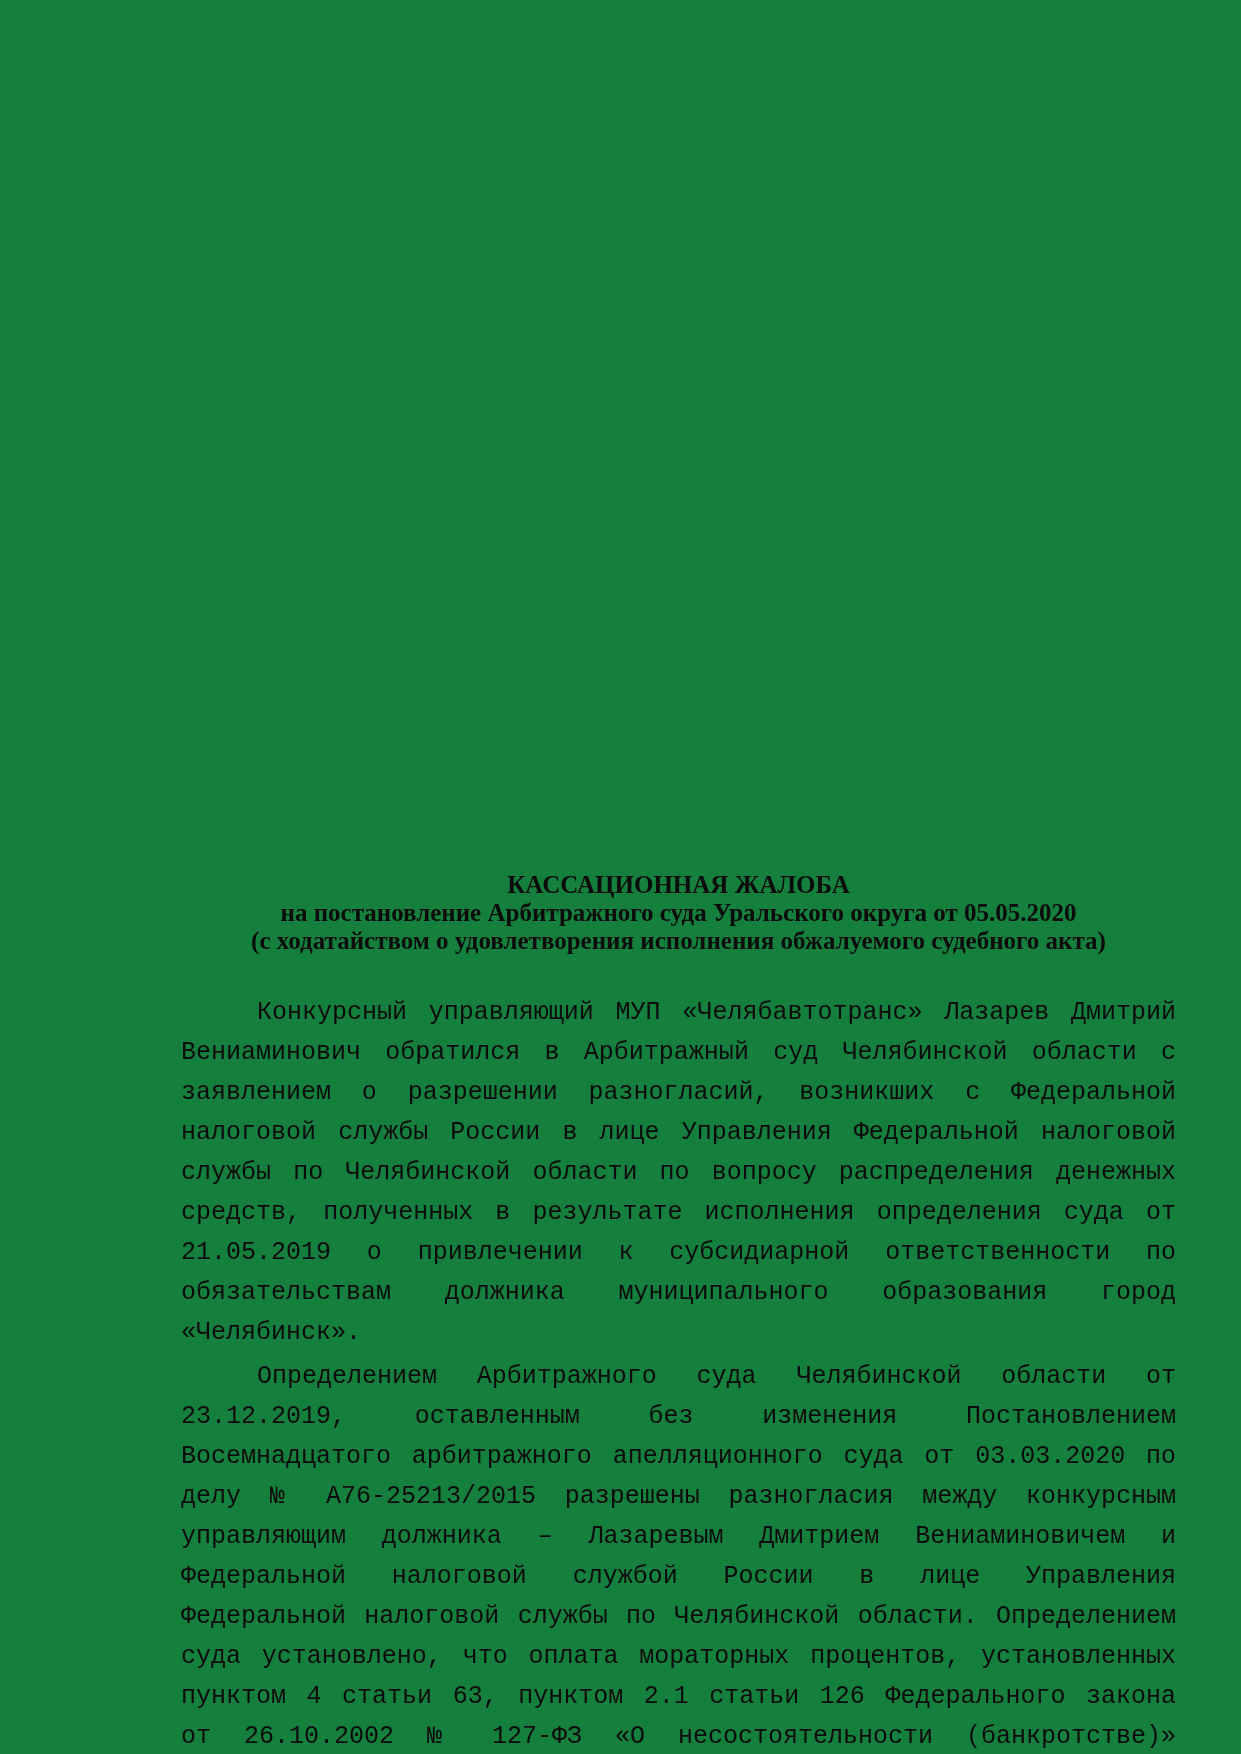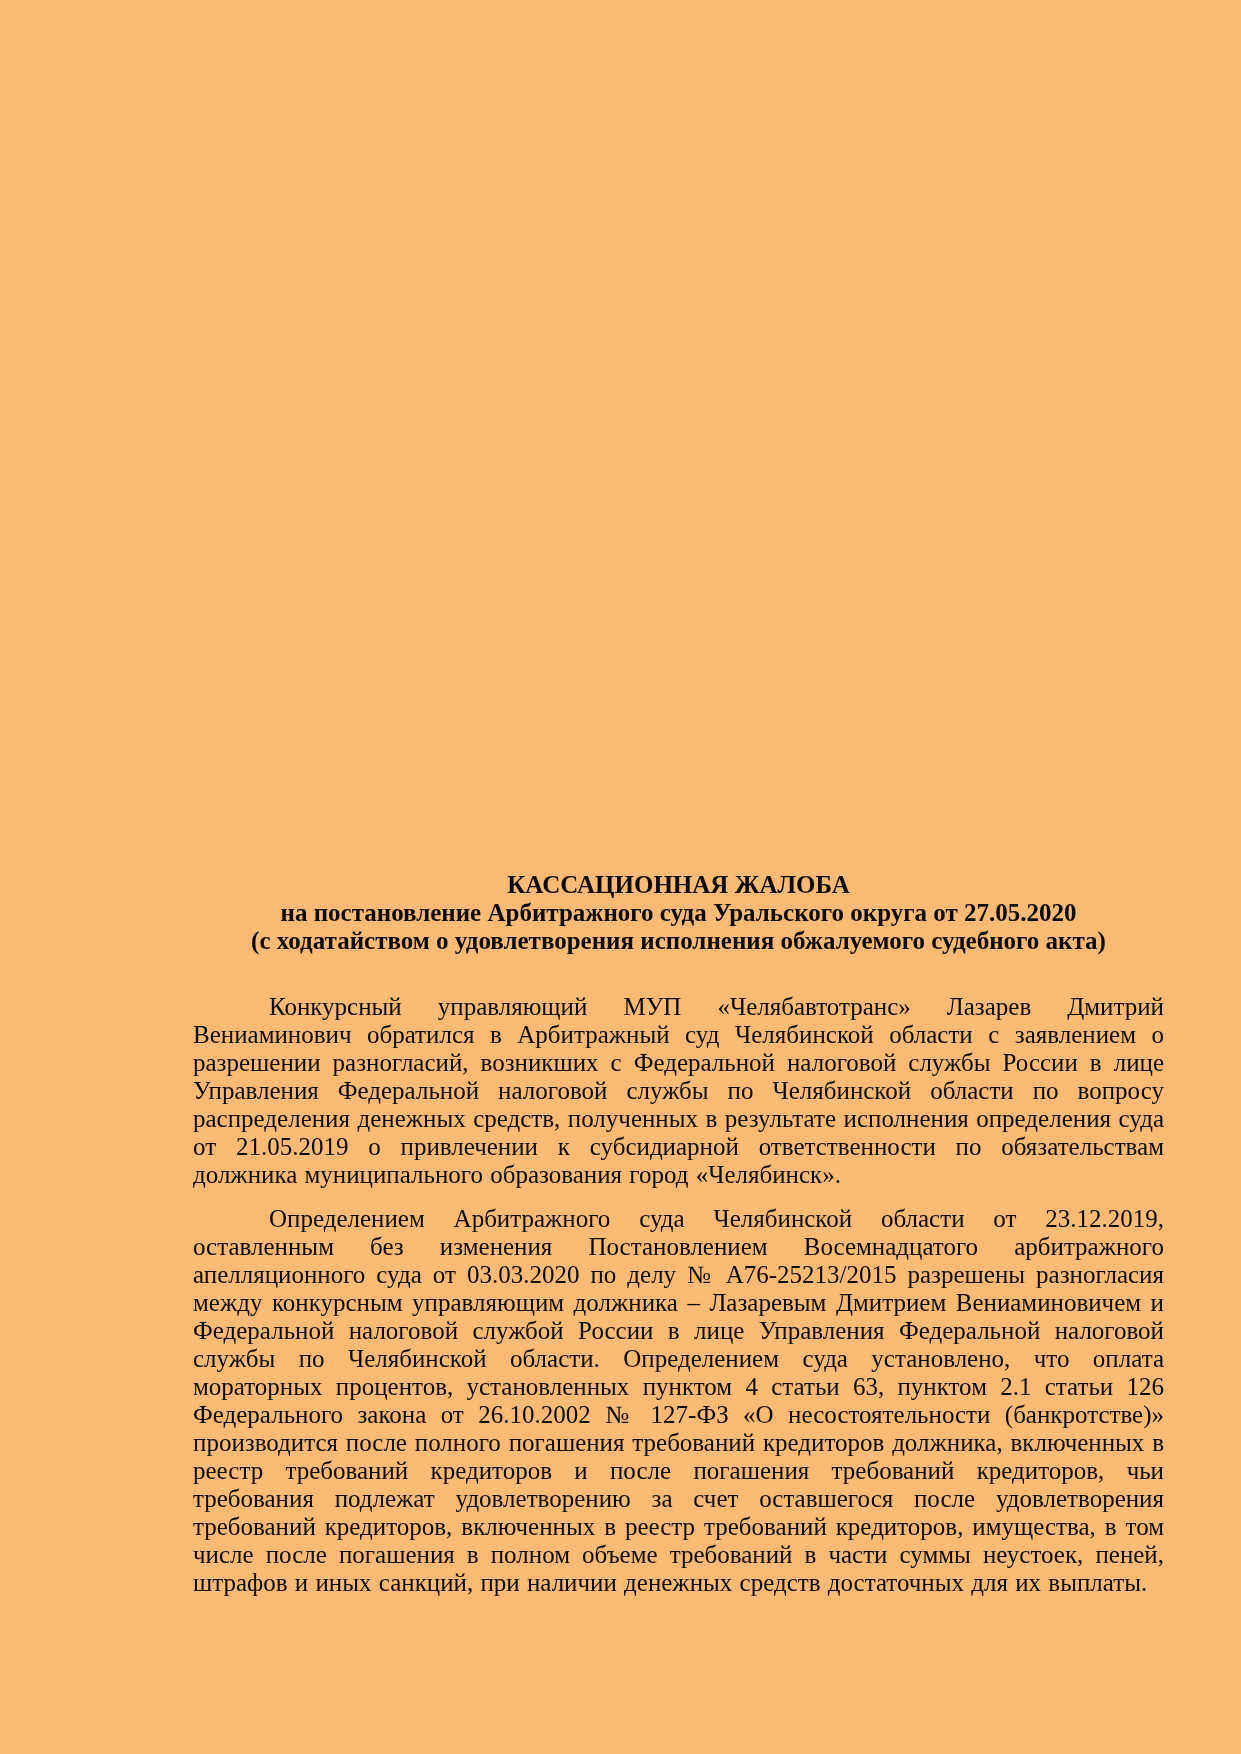--- a/index.html
+++ b/index.html
@@ -4,57 +4,58 @@
 <style>
   html, body {
     margin: 0;
     padding: 0;
     background: #ffffff;
   }
   .page {
     position: relative;
     width: 1241px;
     height: 1754px;
-    background: #fdba74;
+    background: #15803d;
     overflow: hidden;
     font-family: "Liberation Serif", "DejaVu Serif", serif;
     color: #0b0b0b;
   }
   .content {
     position: absolute;
     left: 177px;
     top: 871px;
     width: 1003px;
   }
   .doc-title {
     font-size: 25px;
     line-height: 28px;
     font-weight: bold;
     text-align: center;
   }
   .doc-body {
     margin-top: 38px;
   }
   .doc-body p {
-    margin: 16px;
+    margin: 4px;
     font-size: 25px;
-    line-height: 28px;
+    line-height: 40px;
     text-align: justify;
     text-indent: 76px;
     word-spacing: 1px;
+    font-family: Liberation Mono, monospace;
   }
 </style>
 </head>
 <body>
 
 <div class="page">
   <div class="content">
     <div class="doc-title">
       <div>КАССАЦИОННАЯ ЖАЛОБА</div>
-      <div>на постановление Арбитражного суда Уральского округа от 27.05.2020</div>
+      <div>на постановление Арбитражного суда Уральского округа от 05.05.2020</div>
       <div>(с ходатайством о удовлетворения исполнения обжалуемого судебного акта)</div>
     </div>
     <div class="doc-body">
       <p>Конкурсный управляющий МУП «Челябавтотранс» Лазарев Дмитрий Вениаминович обратился в Арбитражный суд Челябинской области с заявлением о разрешении разногласий, возникших с Федеральной налоговой службы России в лице Управления Федеральной налоговой службы по Челябинской области по вопросу распределения денежных средств, полученных в результате исполнения определения суда от 21.05.2019 о привлечении к субсидиарной ответственности по обязательствам должника муниципального образования город «Челябинск».</p>
       <p>Определением Арбитражного суда Челябинской области от 23.12.2019, оставленным без изменения Постановлением Восемнадцатого арбитражного апелляционного суда от 03.03.2020 по делу № А76-25213/2015 разрешены разногласия между конкурсным управляющим должника – Лазаревым Дмитрием Вениаминовичем и Федеральной налоговой службой России в лице Управления Федеральной налоговой службы по Челябинской области. Определением суда установлено, что оплата мораторных процентов, установленных пунктом 4 статьи 63, пунктом 2.1 статьи 126 Федерального закона от 26.10.2002 № 127-ФЗ «О несостоятельности (банкротстве)» производится после полного погашения требований кредиторов должника, включенных в реестр требований кредиторов и после погашения требований кредиторов, чьи требования подлежат удовлетворению за счет оставшегося после удовлетворения требований кредиторов, включенных в реестр требований кредиторов, имущества, в том числе после погашения в полном объеме требований в части суммы неустоек, пеней, штрафов и иных санкций, при наличии денежных средств достаточных для их выплаты.</p>
     </div>
   </div>
 </div>
 
 </body></html>

